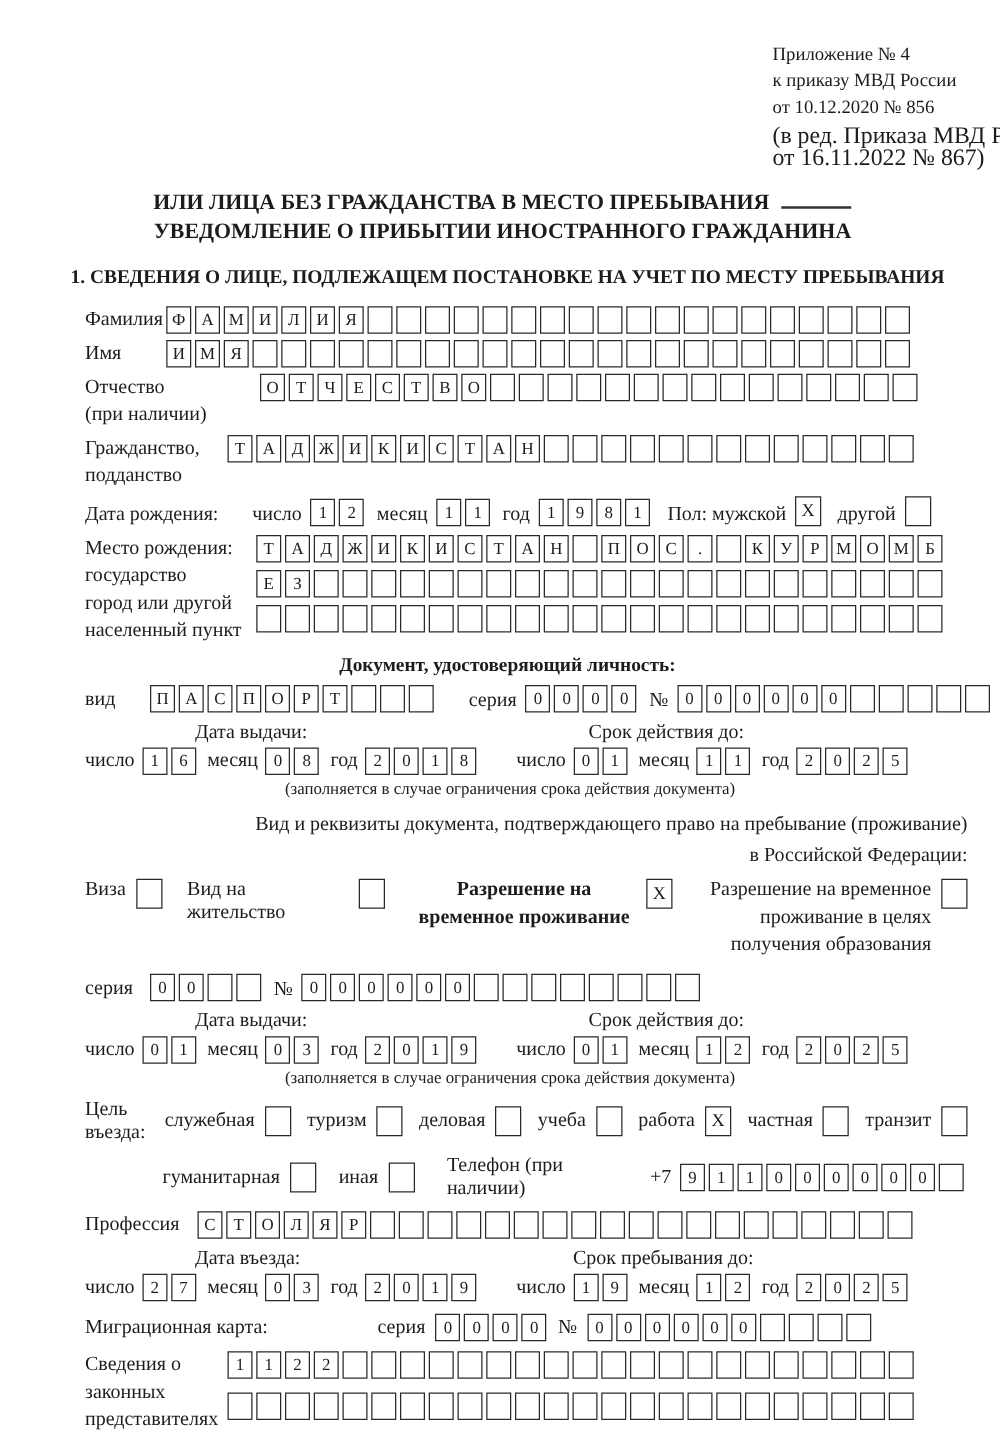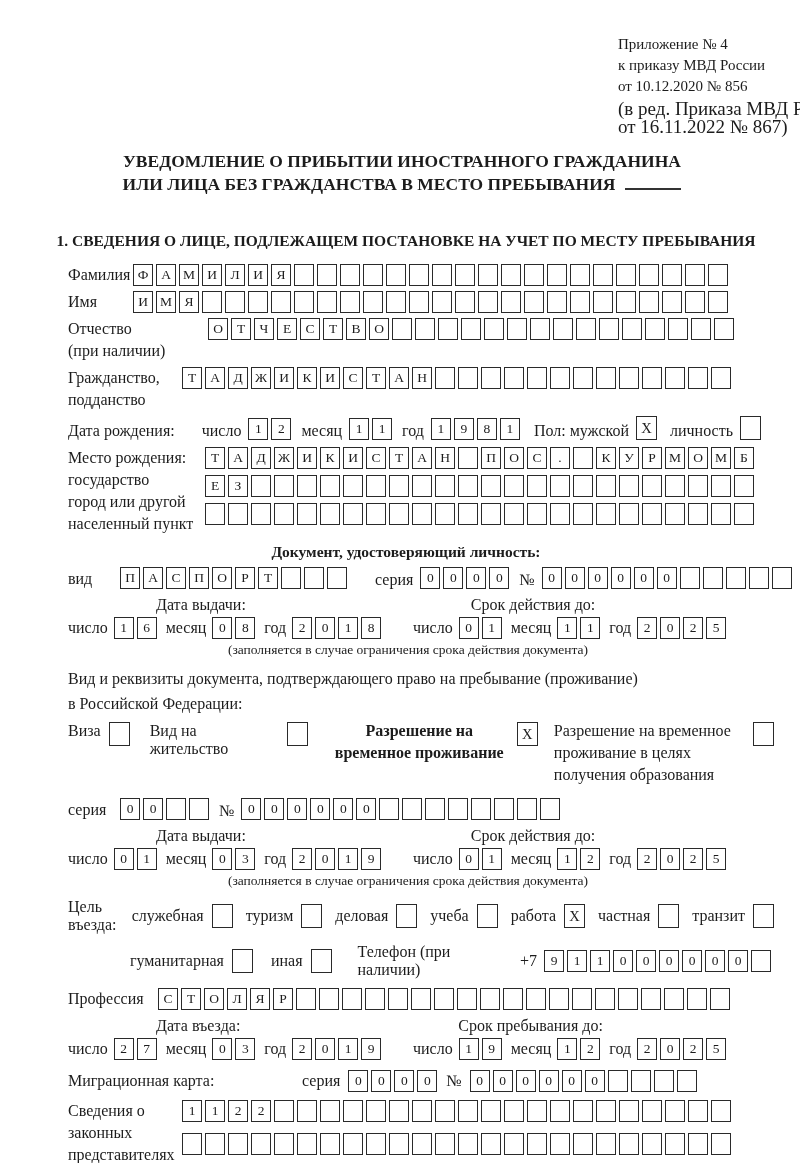--- a/index.html
+++ b/index.html
@@ -6,21 +6,21 @@
   body { width:800px; height:1163px; font-family:"Liberation Serif","DejaVu Serif",serif; color:#1c1c1c; }
   .page { box-sizing:border-box; width:800px; height:1163px; padding:34px 26px 0 68px; overflow:hidden; }
 
   .appendix { margin-left:550px; font-size:15px; line-height:21px; white-space:nowrap; }
   .appendix .rev { font-size:19px; line-height:18px; }
   .appendix .rev.first { margin-top:3px; }
   .forma { text-align:right; padding-right:38px; font-weight:bold; font-size:17px; margin-top:12px; letter-spacing:0.5px; }
 
   .title { text-align:center; font-weight:bold; font-size:17.5px; line-height:23px; margin-top:14px; margin-left:-38px; }
   .tline { display:inline-block; width:56px; border-bottom:2.5px solid #333; margin-left:10px; }
-  .sheading { text-align:center; font-weight:bold; font-size:15.5px; margin-top:36px; margin-left:-30px; white-space:nowrap; }
+  .sheading { text-align:center; font-weight:bold; font-size:15.5px; margin-top:17px; margin-left:-30px; white-space:nowrap; }
 
   .formarea { margin-top:14px; font-size:16px; }
   .frow { display:flex; align-items:center; margin-bottom:5px; }
   .frow.top { align-items:flex-start; }
   .flabel { line-height:20px; }
   .flabel.stack div { line-height:22px; }
   .w65 { flex:0 0 65px; } .w140 { flex:0 0 140px; } .w114 { flex:0 0 114px; }
   .w137 { flex:0 0 137px; } .w90 { flex:0 0 90px; } .w45 { flex:0 0 45px; } .w160 { flex:0 0 162px; }
 
   .cells { display:inline-flex; }
@@ -34,27 +34,27 @@
   .docheading { text-align:center; font-weight:bold; font-size:15.5px; margin:8px 0 6px -30px; }
 
   .dheads { display:flex; margin-top:7px; }
   .dheads .h1 { margin-left:88px; }
   .dheads .h2 { margin-left:225px; }
   .dpair { display:flex; align-items:center; margin-top:3px; }
   .dgroup { display:flex; align-items:center; gap:6px; }
   .dgroup.lft { flex:0 0 345px; }
   .note { font-size:13.5px; text-align:center; padding-right:26px; margin-top:3px; }
 
-  .para { line-height:25px; margin-top:8px; }
+  .para { line-height:25px; margin-top:8px;text-align:right; }
   .vrow { display:flex; align-items:flex-start; margin-top:6px; }
   .vrow .cbox { margin-left:8px; }
   .lblvisa { margin-left:0; }
   .lbl2 { margin-left:20px; }
   .c2 { width:180px; text-align:center; margin-left:22px; line-height:22px; margin-top:-2px;font-weight:bold; }
-  .c3 { width:192px; text-align:left; margin-left:16px; line-height:22px; margin-top:-2px; }
+  .c3 { width:192px; text-align:right; margin-left:16px; line-height:22px; margin-top:-2px; }
 
   .prow { display:flex; align-items:center; margin-top:9px; }
   .pair { display:flex; align-items:center; margin-left:13px; }
   .pair.firstpair { margin-left:9px; }
   .pair .cbox { margin-left:8px; }
   .indent { margin-left:62px; }
   .phonelbl { margin-left:26px; }
   .pfx { margin-left:18px; margin-right:7px; }
 
   .migrow { display:flex; align-items:center; margin-top:10px; }
@@ -69,22 +69,22 @@
   <div class="appendix">
     <div>Приложение № 4</div>
     <div>к приказу МВД России</div>
     <div>от 10.12.2020 № 856</div>
     <div class="rev first">(в ред. Приказа МВД России</div>
     <div class="rev">от 16.11.2022 № 867)</div>
   </div>
 
 
   <div class="title">
+    <div><span>ИЛИ ЛИЦА БЕЗ ГРАЖДАНСТВА В МЕСТО ПРЕБЫВАНИЯ</span><span class="tline"></span></div>
     <div>УВЕДОМЛЕНИЕ О ПРИБЫТИИ ИНОСТРАННОГО ГРАЖДАНИНА</div>
-    <div><span>ИЛИ ЛИЦА БЕЗ ГРАЖДАНСТВА В МЕСТО ПРЕБЫВАНИЯ</span><span class="tline"></span></div>
   </div>
 
   <div class="sheading">1. СВЕДЕНИЯ О ЛИЦЕ, ПОДЛЕЖАЩЕМ ПОСТАНОВКЕ НА УЧЕТ ПО МЕСТУ ПРЕБЫВАНИЯ</div>
 
   <div class="formarea">
 
     <div class="frow">
       <div class="flabel w65">Фамилия</div>
       <div class="cells">
           <span class="cell">Ф</span>
@@ -227,21 +227,21 @@
         </span>
       <span>год</span>
       <span class="cells">
           <span class="cell">1</span>
           <span class="cell">9</span>
           <span class="cell">8</span>
           <span class="cell">1</span>
         </span>
       <span style="margin-left:4px">Пол: мужской</span>
       <span class="cbox">X</span>
-      <span style="margin-left:6px">личность</span>
+      <span style="margin-left:6px">другой</span>
       <span class="cbox"></span>
     </div>
 
     <div class="frow top" style="margin-top:7px">
       <div class="flabel stack w137">
         <div>Место рождения:</div>
         <div>государство</div>
         <div>город или другой</div>
         <div>населенный пункт</div>
       </div>

